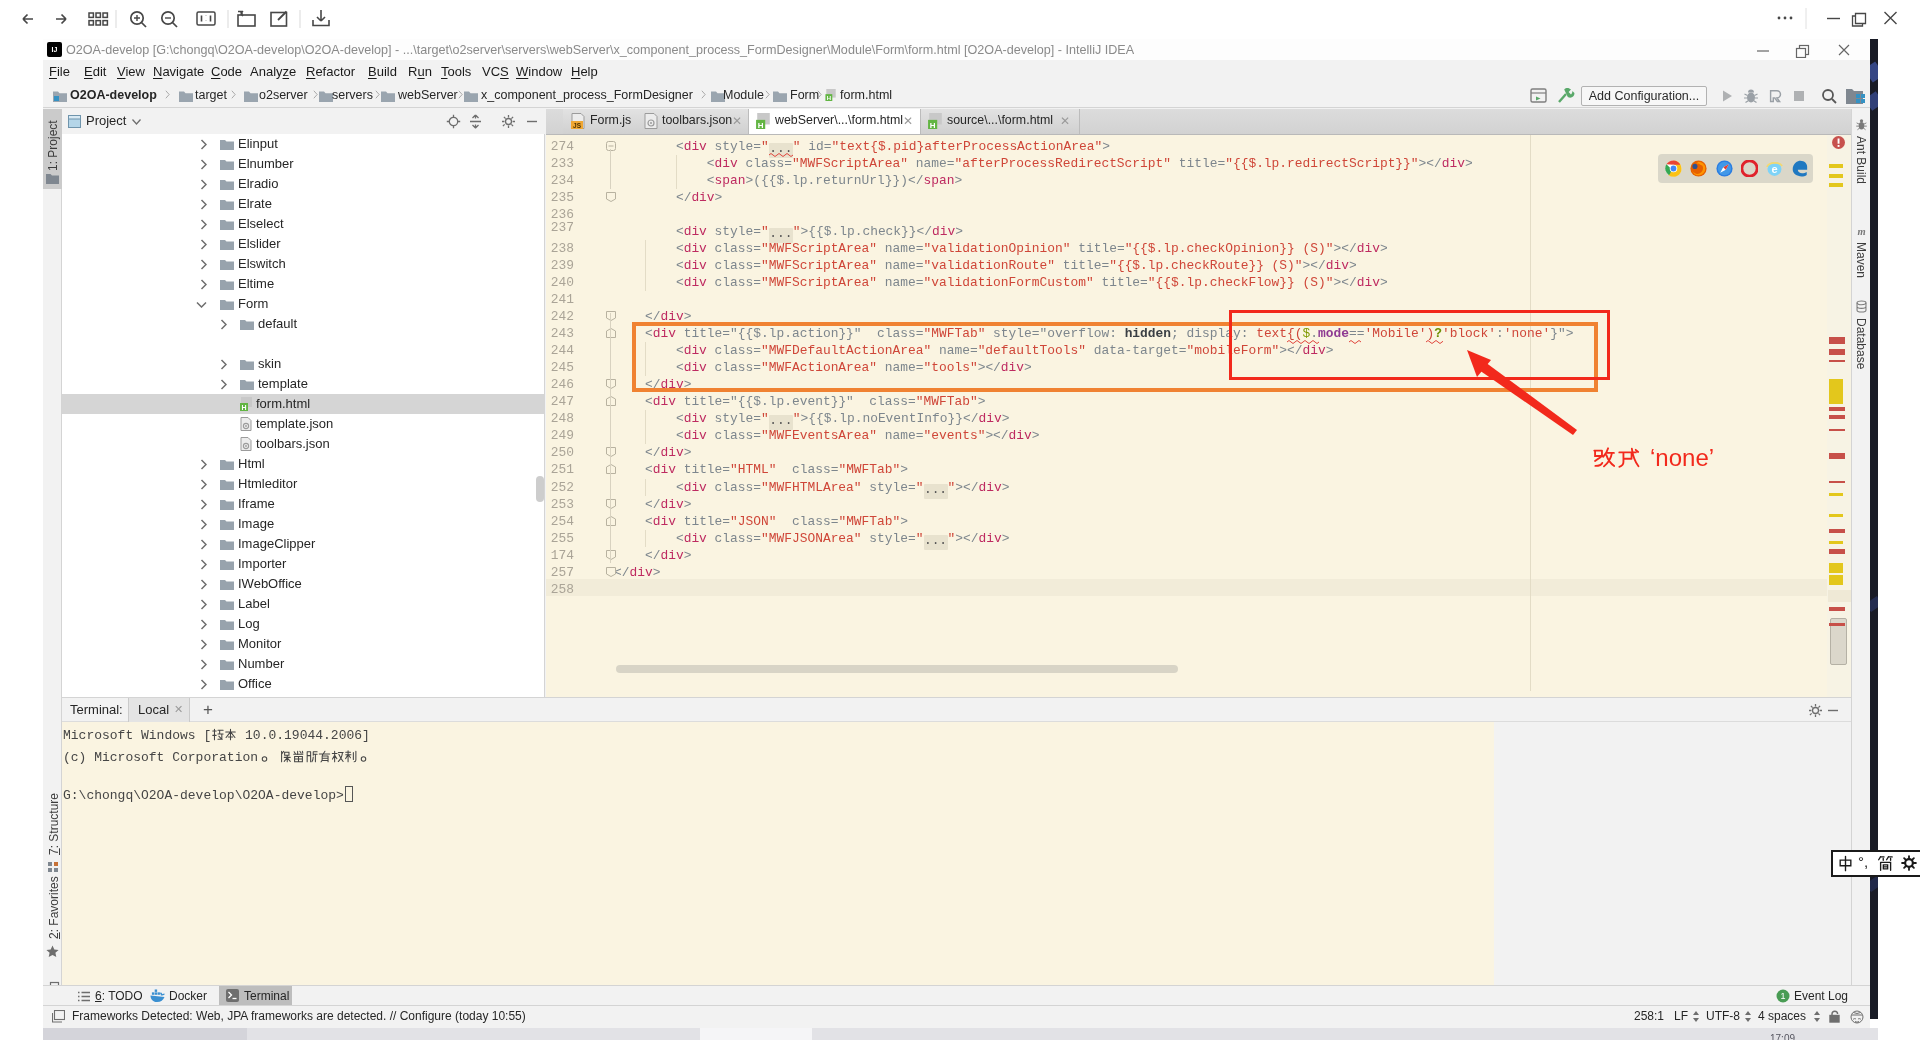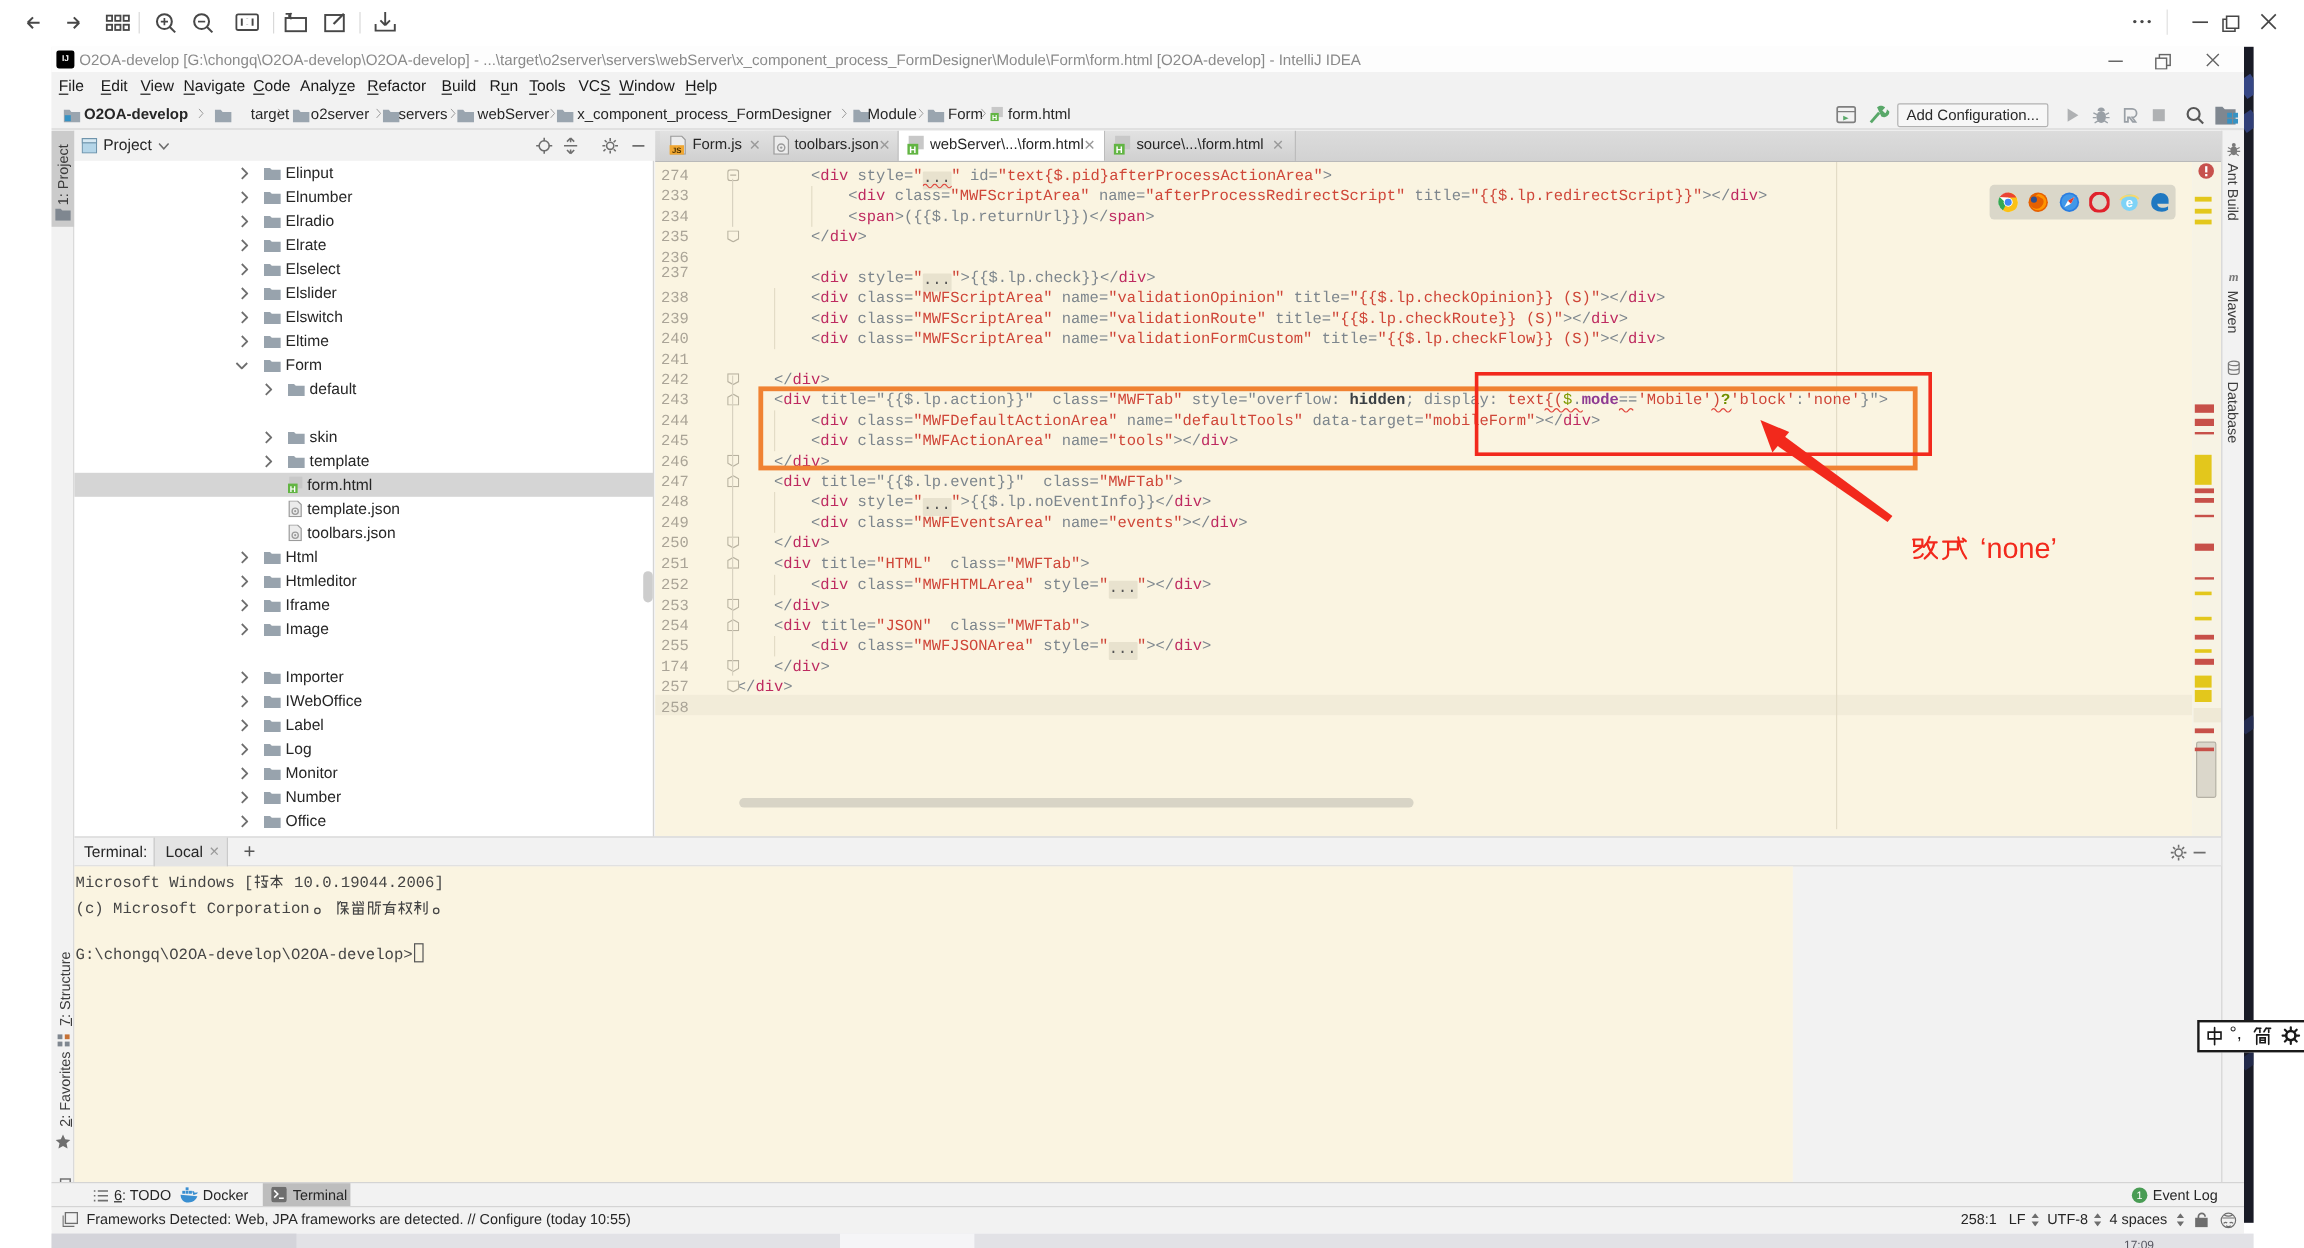--- a/index.html
+++ b/index.html
@@ -136,21 +136,21 @@
         <path fill="#9aa5af" d="M0 1.5 h5 l1.5 1.8 H14 V12 H0 z"></path>
         <rect x="1" y="6" width="5" height="5" fill="#3592c4"></rect>
       </svg>
     <span class="crumb" style="left:27px;font-weight:bold">O2OA-develop</span>
     <svg class="chev" style="left:122px" width="6" height="10" viewBox="0 0 6 10">
         <path d="M1 0.5 L5 5 L1 9.5" stroke="#9b9b9b" fill="none"></path>
       </svg>
     <svg class="fold-ic" style="left:136px;top:7px" width="14" height="12" viewBox="0 0 14 12">
         <path fill="#9aa5af" d="M0 1.5 h5 l1.5 1.8 H14 V12 H0 z"></path>
       </svg>
-    <span class="crumb" style="left:166px">target</span>
+    <span class="crumb" style="left:152px">target</span>
     <svg class="chev" style="left:188px" width="6" height="10" viewBox="0 0 6 10">
         <path d="M1 0.5 L5 5 L1 9.5" stroke="#9b9b9b" fill="none"></path>
       </svg>
     <svg class="fold-ic" style="left:201px;top:7px" width="14" height="12" viewBox="0 0 14 12">
         <path fill="#9aa5af" d="M0 1.5 h5 l1.5 1.8 H14 V12 H0 z"></path>
       </svg>
     <span class="crumb" style="left:216px">o2server</span>
     <svg class="chev" style="left:270px" width="6" height="10" viewBox="0 0 6 10">
         <path d="M1 0.5 L5 5 L1 9.5" stroke="#9b9b9b" fill="none"></path>
       </svg>
@@ -440,20 +440,29 @@
       </div>
     <div class="trow" style="left:0;top:380px;width:483px">
         <svg class="abs" style="left:138px;top:5px" width="7" height="11" viewBox="0 0 7 11">
           <path d="M1.5 1 L6 5.5 L1.5 10" stroke="#6e6e6e" fill="none" stroke-width="1.5"></path>
         </svg>
         <svg class="abs" style="left:158px;top:5px" width="14" height="11" viewBox="0 0 14 11">
           <path fill="#98a3ad" d="M0 1 h5 l1.5 1.5 H14 V11 H0 z"></path>
         </svg>
         <span class="lbl" style="left:176px">Image</span>
       </div>
+    <div class="trow" style="left:0;top:400px;width:483px">
+        <svg class="abs" style="left:138px;top:5px" width="7" height="11" viewBox="0 0 7 11">
+          <path d="M1.5 1 L6 5.5 L1.5 10" stroke="#6e6e6e" fill="none" stroke-width="1.5"></path>
+        </svg>
+        <svg class="abs" style="left:158px;top:5px" width="14" height="11" viewBox="0 0 14 11">
+          <path fill="#98a3ad" d="M0 1 h5 l1.5 1.5 H14 V11 H0 z"></path>
+        </svg>
+        <span class="lbl" style="left:176px">ImageClipper</span>
+      </div>
     <div class="trow" style="left:0;top:420px;width:483px">
         <svg class="abs" style="left:138px;top:5px" width="7" height="11" viewBox="0 0 7 11">
           <path d="M1.5 1 L6 5.5 L1.5 10" stroke="#6e6e6e" fill="none" stroke-width="1.5"></path>
         </svg>
         <svg class="abs" style="left:158px;top:5px" width="14" height="11" viewBox="0 0 14 11">
           <path fill="#98a3ad" d="M0 1 h5 l1.5 1.5 H14 V11 H0 z"></path>
         </svg>
         <span class="lbl" style="left:176px">Importer</span>
       </div>
     <div class="trow" style="left:0;top:440px;width:483px">
@@ -506,21 +515,21 @@
           <path d="M1.5 1 L6 5.5 L1.5 10" stroke="#6e6e6e" fill="none" stroke-width="1.5"></path>
         </svg>
         <svg class="abs" style="left:158px;top:5px" width="14" height="11" viewBox="0 0 14 11">
           <path fill="#98a3ad" d="M0 1 h5 l1.5 1.5 H14 V11 H0 z"></path>
         </svg>
         <span class="lbl" style="left:176px">Office</span>
       </div>
     <div class="abs" style="left:474px;top:342px;width:8px;height:26px;background:#cdcdcd;border-radius:4px"></div>
   </div>
   <div class="abs" id="tabs">
-    <div class="tab" style="left:4px;width:111px">
+    <div class="tab" style="left:17px;width:111px">
       <svg class="abs" style="left:7px;top:4px" width="16" height="16" viewBox="0 0 16 16">
           <path d="M2 0.5 h9 l3 3 V15.5 h-12 z" fill="#ececec" stroke="#9b9b9b"></path>
           <rect x="1" y="8" width="12" height="8" fill="#f0a732"></rect>
           <text x="7" y="14.5" font-size="6.5" fill="#4a3000" text-anchor="middle" font-weight="bold" font-family="Liberation Sans">JS</text>
         </svg>
       <span class="tx" style="left:27px">Form.js</span>
         <span class="cl" style="left:74px">✕</span>
     </div>
     <div class="tab" style="left:91px;width:112px">
       <svg class="abs" style="left:6px;top:4px" width="16" height="16" viewBox="0 0 16 16">

